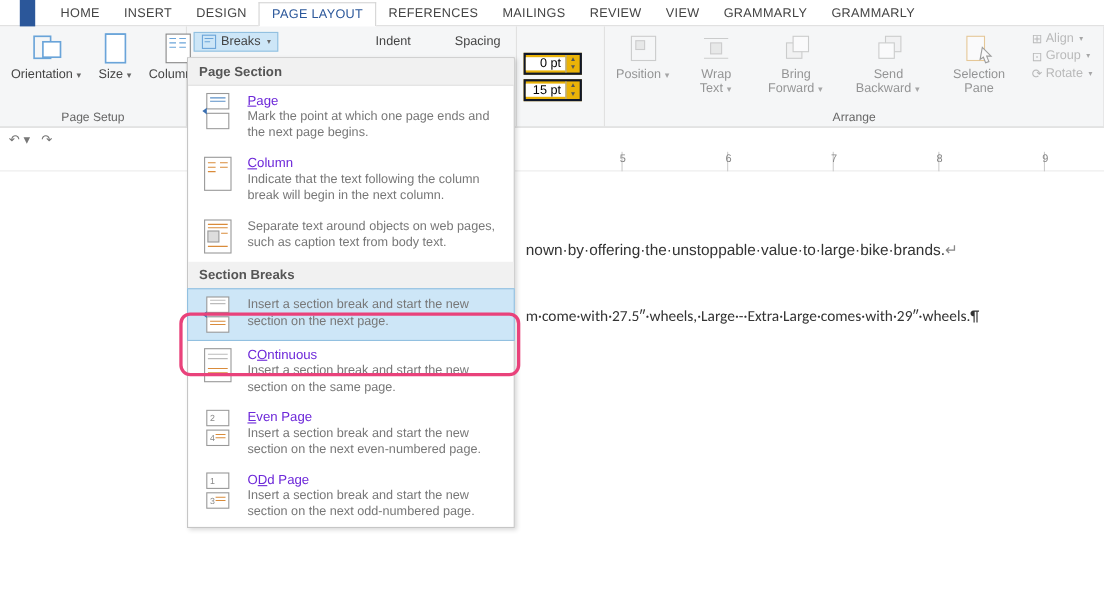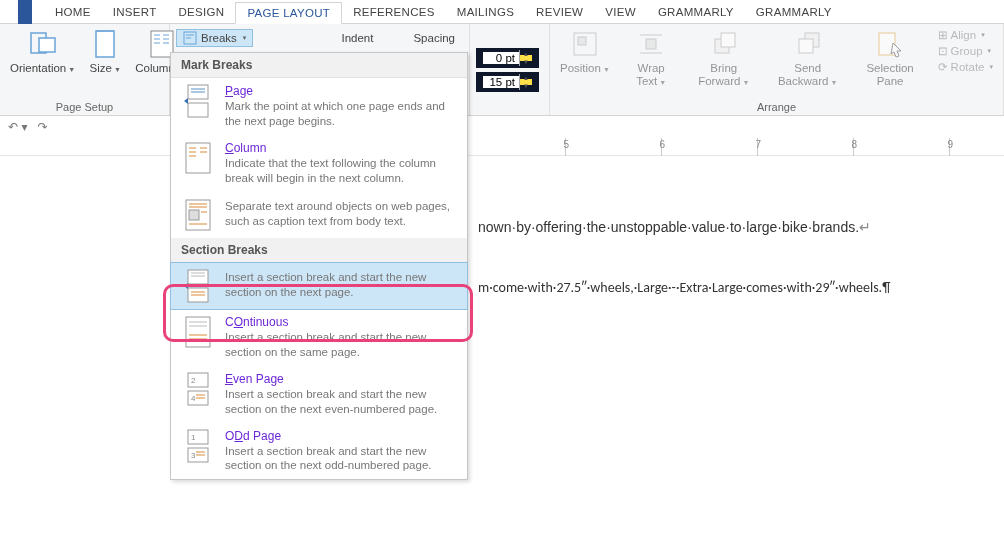--- a/index.html
+++ b/index.html
@@ -17,21 +17,21 @@
 .big-btn { display: flex; flex-direction: column; align-items: center; gap: 2px; padding: 2px 4px; cursor: pointer; }
 .big-btn .lbl { font-size: 11.5px; color: #444; text-align: center; line-height: 1.1; }
 .icon-box { width: 32px; height: 32px; display: flex; align-items: center; justify-content: center; }
 .drop-arrow { font-size: 7px; color: #666; margin-left: 2px; }
 
 .breaks-btn { display: flex; align-items: center; gap: 4px; background: #cde6f7; border: 1px solid #92c0e0; padding: 1px 6px; font-size: 11.5px; cursor: pointer; }
 .small-row { display: flex; align-items: center; height: 22px; gap: 4px; }
 
 .indent-spacing { display: flex; gap: 40px; padding: 2px 8px; }
 .is-label { font-size: 11.5px; color: #444; }
-.spinner { display: flex; align-items: center; border: 7px solid #0f172a; background: #fde047; height: 20px; }
+.spinner { display: flex; align-items: center; border: 2px solid #0f172a; background: #eab308; height: 20px; }
 .spinner input { border: none; width: 36px; font-size: 11.5px; text-align: right; padding-right: 4px; outline: none; }
 .spinner .arrows { display: flex; flex-direction: column; border-left: 1px solid #ababab; }
 .spinner .arrows span { font-size: 6px; line-height: 8px; padding: 0 3px; color: #555; cursor: pointer; }
 
 .arrange-group .group-body { gap: 10px; }
 .align-stack { display: flex; flex-direction: column; gap: 2px; padding: 2px 4px; font-size: 11.5px; }
 .align-stack div { display: flex; align-items: center; gap: 3px; cursor: pointer; color: #888; }
 
 .qat { display: flex; align-items: center; gap: 10px; padding: 4px 8px; height: 22px; color: #777; }
 .qat span { cursor: pointer; }
@@ -239,21 +239,21 @@
     <div class="ruler-seg" data-num="9"></div>
   </div>
 </div>
 
 <div class="doc-area">
   <div class="doc-line"><span>nown·by·offering·the·unstoppable·value·to·large·bike·brands.</span><span class="para-mark">↵</span></div>
   <div class="doc-line" style="margin-top:38px">m·come·with·27.5″·wheels,·Large·-·Extra·Large·comes·with·29″·wheels.¶</div>
 </div>
 
 <div class="dropdown">
-  <div class="dd-header">Mark Breaks</div>
+  <div class="dd-header">Page Section</div>
 
   <div class="dd-item">
     <div class="dd-icon">
         <svg width="32" height="34">
           <rect x="6" y="1" width="20" height="14" fill="#fff" stroke="#999"></rect>
           <rect x="6" y="19" width="20" height="14" fill="#fff" stroke="#999"></rect>
           <line x1="9" y1="5" x2="23" y2="5" stroke="#5a8fc7"></line>
           <line x1="9" y1="8" x2="23" y2="8" stroke="#5a8fc7"></line>
           <path d="M2 17 L6 14 L6 20 Z" fill="#3a6fb0"></path>
         </svg>

